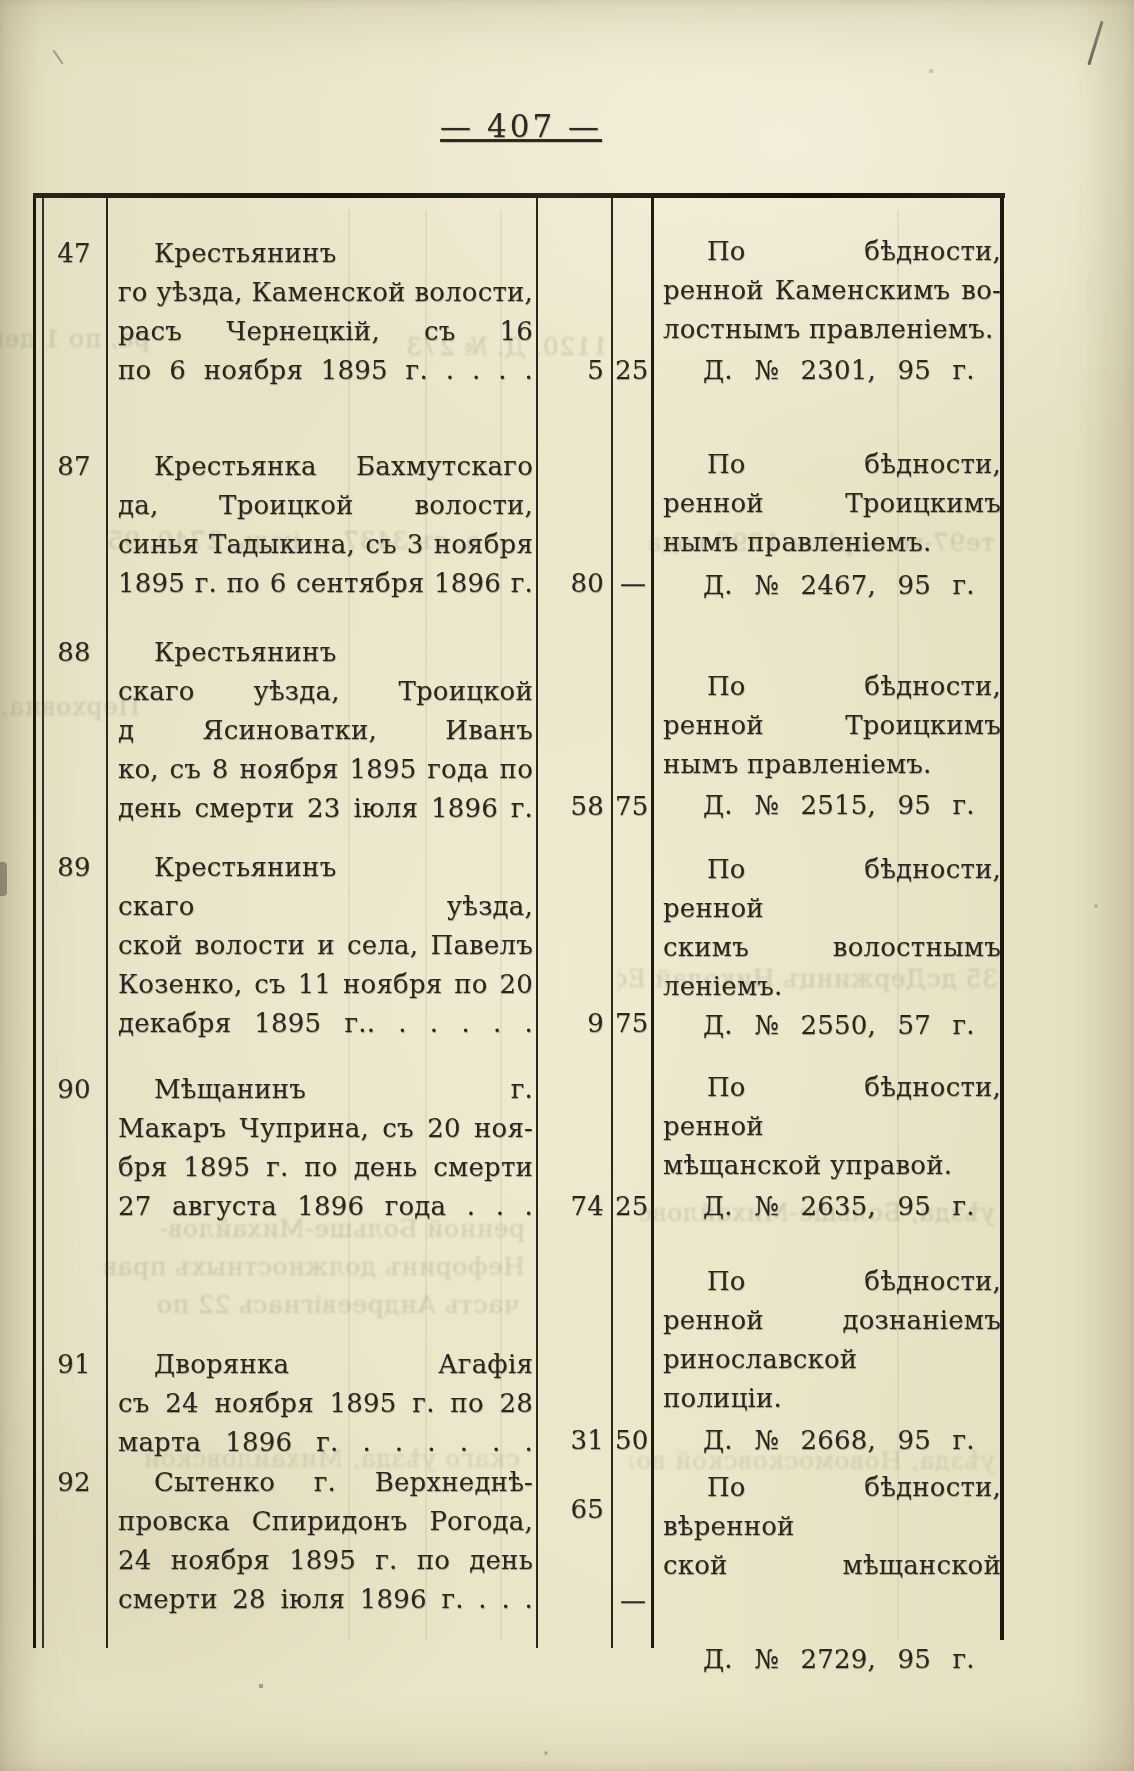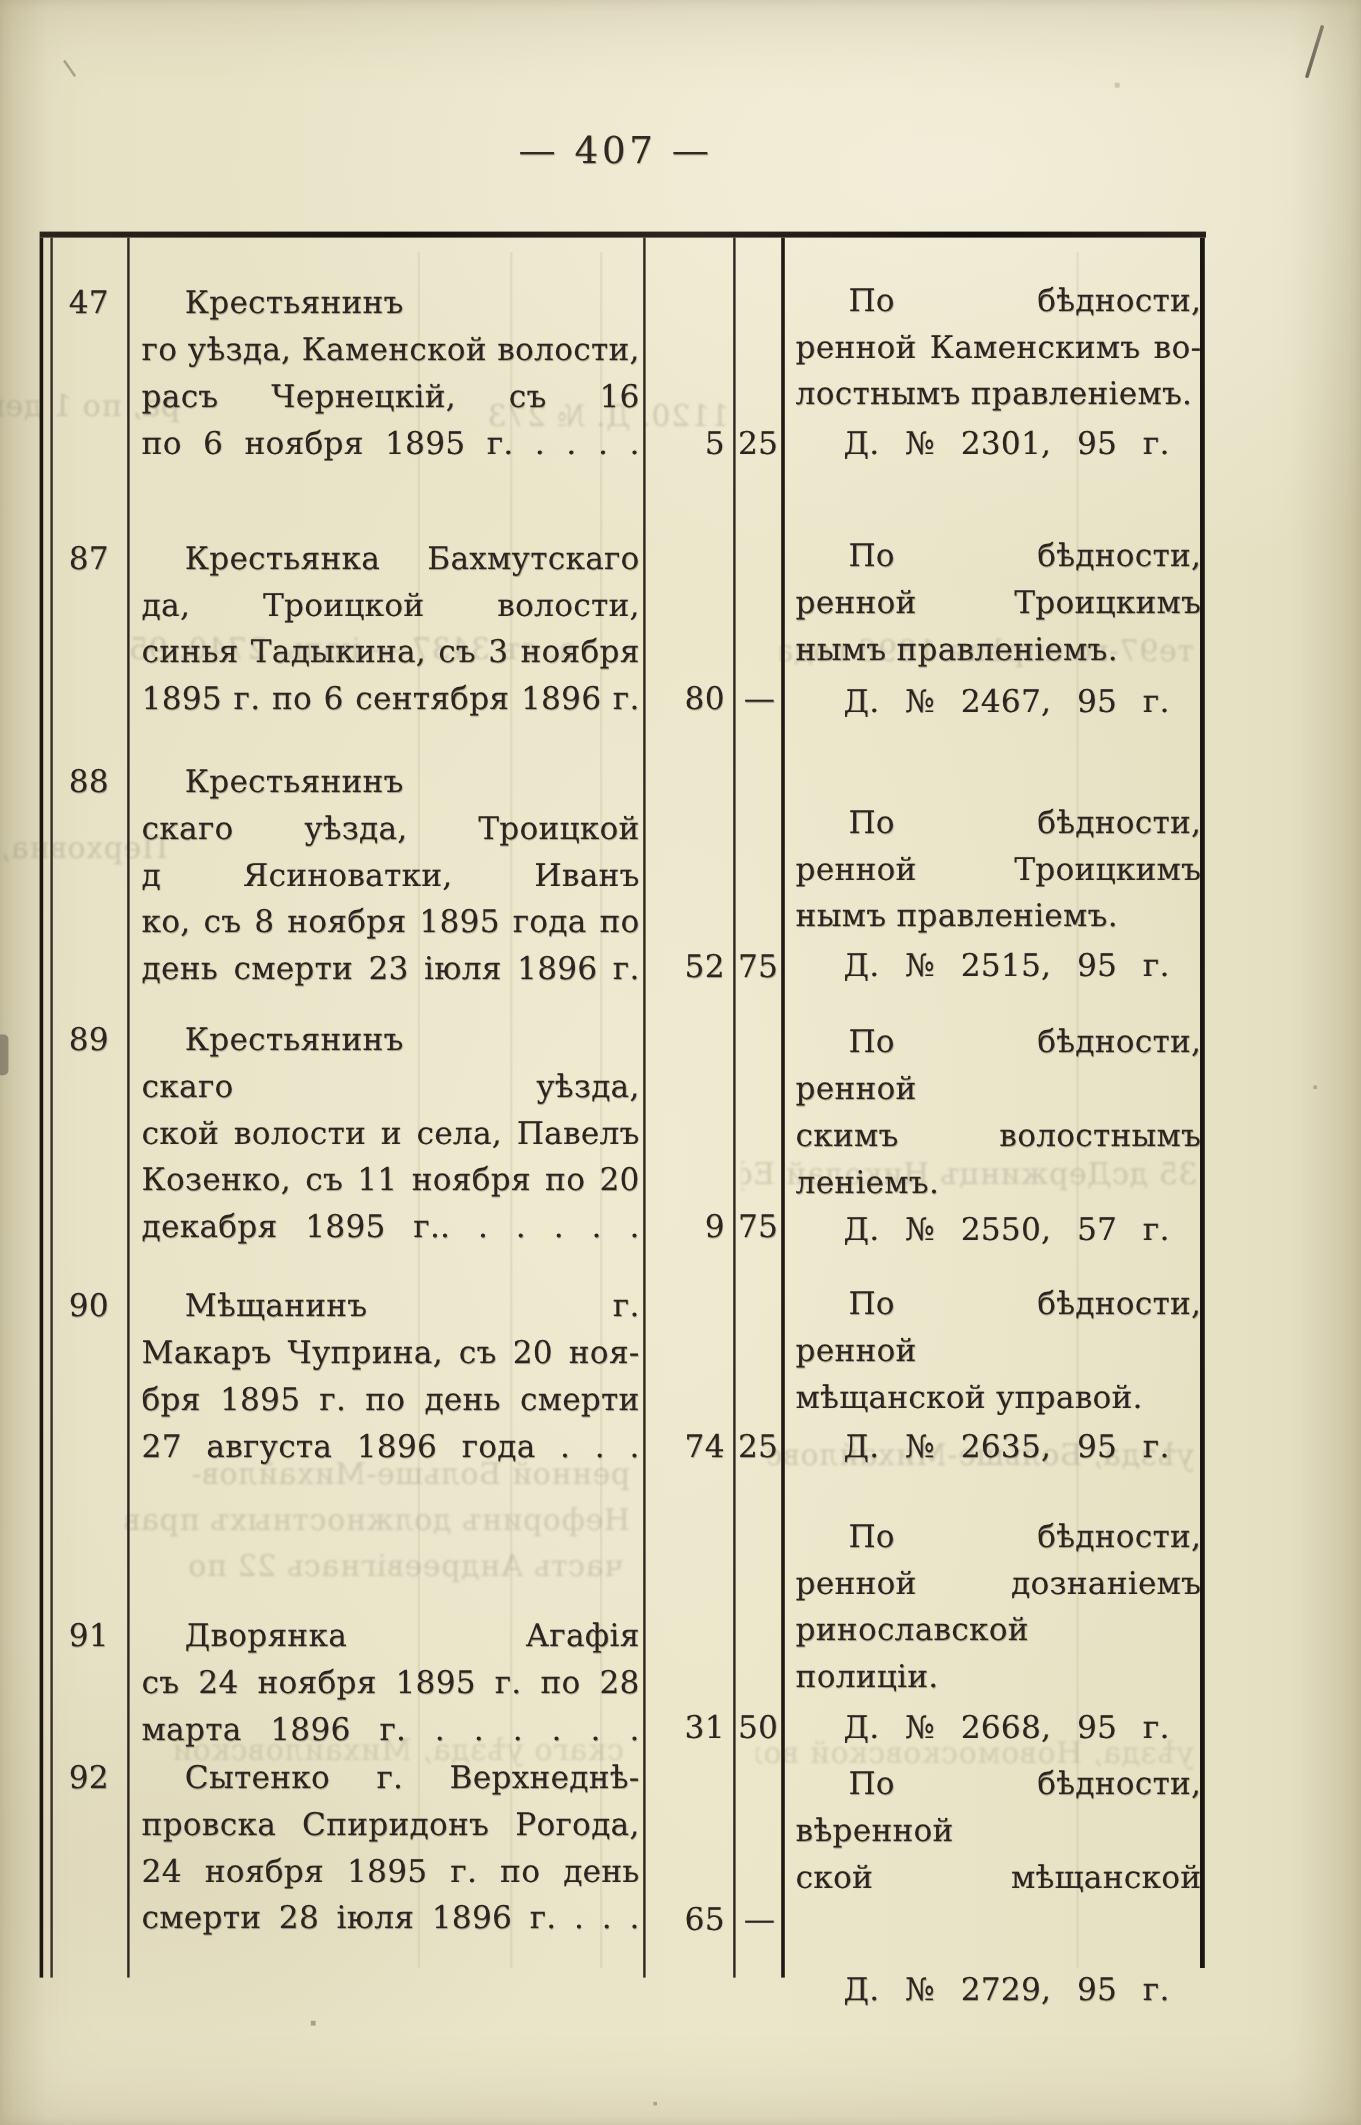--- a/index.html
+++ b/index.html
@@ -13,22 +13,22 @@
     background-image:
       radial-gradient(ellipse 900px 500px at 70% 8%, rgba(252,250,238,0.45), rgba(252,250,238,0) 70%),
       radial-gradient(ellipse 700px 900px at 45% 55%, rgba(248,244,224,0.35), rgba(248,244,224,0) 75%),
       radial-gradient(ellipse 500px 300px at 12% 88%, rgba(170,158,118,0.12), rgba(170,158,118,0) 70%),
       linear-gradient(90deg,#d8d1b1 0%,#e7e1c5 3.5%,#ebe5c9 55%,#e6e0c3 95%,#d7d0b0 100%);
     box-shadow: inset 0 0 70px rgba(120,105,70,0.28), inset 0 0 10px rgba(120,105,70,0.18);
     color:#2a2520;
   }
   .pageno{
     position:absolute;left:432px;top:108px;width:170px;
-    text-align:left;font-size:31px;letter-spacing:3px;
-    color:#2e2922;text-shadow:0.5px 0.6px 0.8px rgba(52,40,26,0.4);
+    text-align:right;font-size:31px;letter-spacing:3px;
+    color:#2e2922;text-shadow:0.5px 0.6px 0.8px rgba(52,40,26,0.4);text-decoration:underline;
   }
   
   .hline{position:absolute;left:33px;top:193px;width:972px;height:5px;
     background:linear-gradient(90deg,#2a241c,#171310 30%,#2b251d 55%,#14100d 80%,#262019);}
   .vline{position:absolute;top:198px;height:1450px;background:#2c261e;width:2px;}
   .vl-left-outer{left:33px;width:3px;background:#1b1713;}
   .vl-left-inner{left:42px;width:2px;background:#37302a;}
   .vl-num{left:106px;}
   .vl-desc{left:536px;}
   .vl-rub{left:611px;}
@@ -133,21 +133,21 @@
     <div class="line c-note" style="top:484px">ренной Троицкимъ волост</div>
     <div class="line c-note nj" style="top:523px">нымъ правленіемъ.</div>
     <div class="line c-note dline" style="top:566px">Д. № 2467, 95 г.</div>
 
     <div class="line c-num" style="top:633px">88</div>
     <div class="line c-desc ind36" style="top:633px">Крестьянинъ Верхнеднѣпров-</div>
     <div class="line c-desc" style="top:672px">скаго уѣзда, Троицкой волости,</div>
     <div class="line c-desc" style="top:711px">д Ясиноватки, Иванъ Дьячен-</div>
     <div class="line c-desc" style="top:750px">ко, съ 8 ноября 1895 года по</div>
     <div class="line c-desc" style="top:789px">день смерти 23 іюля 1896 г.</div>
-    <div class="line c-rub" style="top:787px">52</div>
+    <div class="line c-rub" style="top:787px">58</div>
     <div class="line c-kop" style="top:787px">75</div>
     <div class="line c-note ind44" style="top:667px">По бѣдности, удостовѣ</div>
     <div class="line c-note" style="top:706px">ренной Троицкимъ волост-</div>
     <div class="line c-note nj" style="top:745px">нымъ правленіемъ.</div>
     <div class="line c-note dline" style="top:786px">Д. № 2515, 95 г.</div>
 
     <div class="line c-num" style="top:848px">89</div>
     <div class="line c-desc ind36" style="top:848px">Крестьянинъ Екатеринослав-</div>
     <div class="line c-desc" style="top:887px">скаго уѣзда, Красногригорьев-</div>
     <div class="line c-desc" style="top:926px">ской волости и села, Павелъ</div>
@@ -183,20 +183,20 @@
     <div class="line c-note" style="top:1301px">ренной дознаніемъ Екате-</div>
     <div class="line c-note" style="top:1340px">ринославской городской</div>
     <div class="line c-note nj" style="top:1379px">полиціи.</div>
     <div class="line c-note dline" style="top:1421px">Д. № 2668, 95 г.</div>
 
     <div class="line c-num" style="top:1463px">92</div>
     <div class="line c-desc ind36" style="top:1463px">Сытенко г. Верхнеднѣ-</div>
     <div class="line c-desc" style="top:1502px">провска Спиридонъ Рогода, съ</div>
     <div class="line c-desc" style="top:1541px">24 ноября 1895 г. по день</div>
     <div class="line c-desc" style="top:1580px">смерти 28 іюля 1896 г. . . .</div>
-    <div class="line c-rub" style="top:1581px">65</div>
+    <div class="line c-rub" style="top:1490px">65</div>
     <div class="line c-kop dash" style="top:1581px">—</div>
     <div class="line c-note ind44" style="top:1468px">По бѣдности, удосто-</div>
     <div class="line c-note" style="top:1507px">вѣренной Верхнеднѣпров-</div>
     <div class="line c-note" style="top:1546px">ской мѣщанской управой.</div>
     <div class="line c-note dline" style="top:1640px">Д. № 2729, 95 г.</div>
   </div>
 </div>
 
 </body></html>

